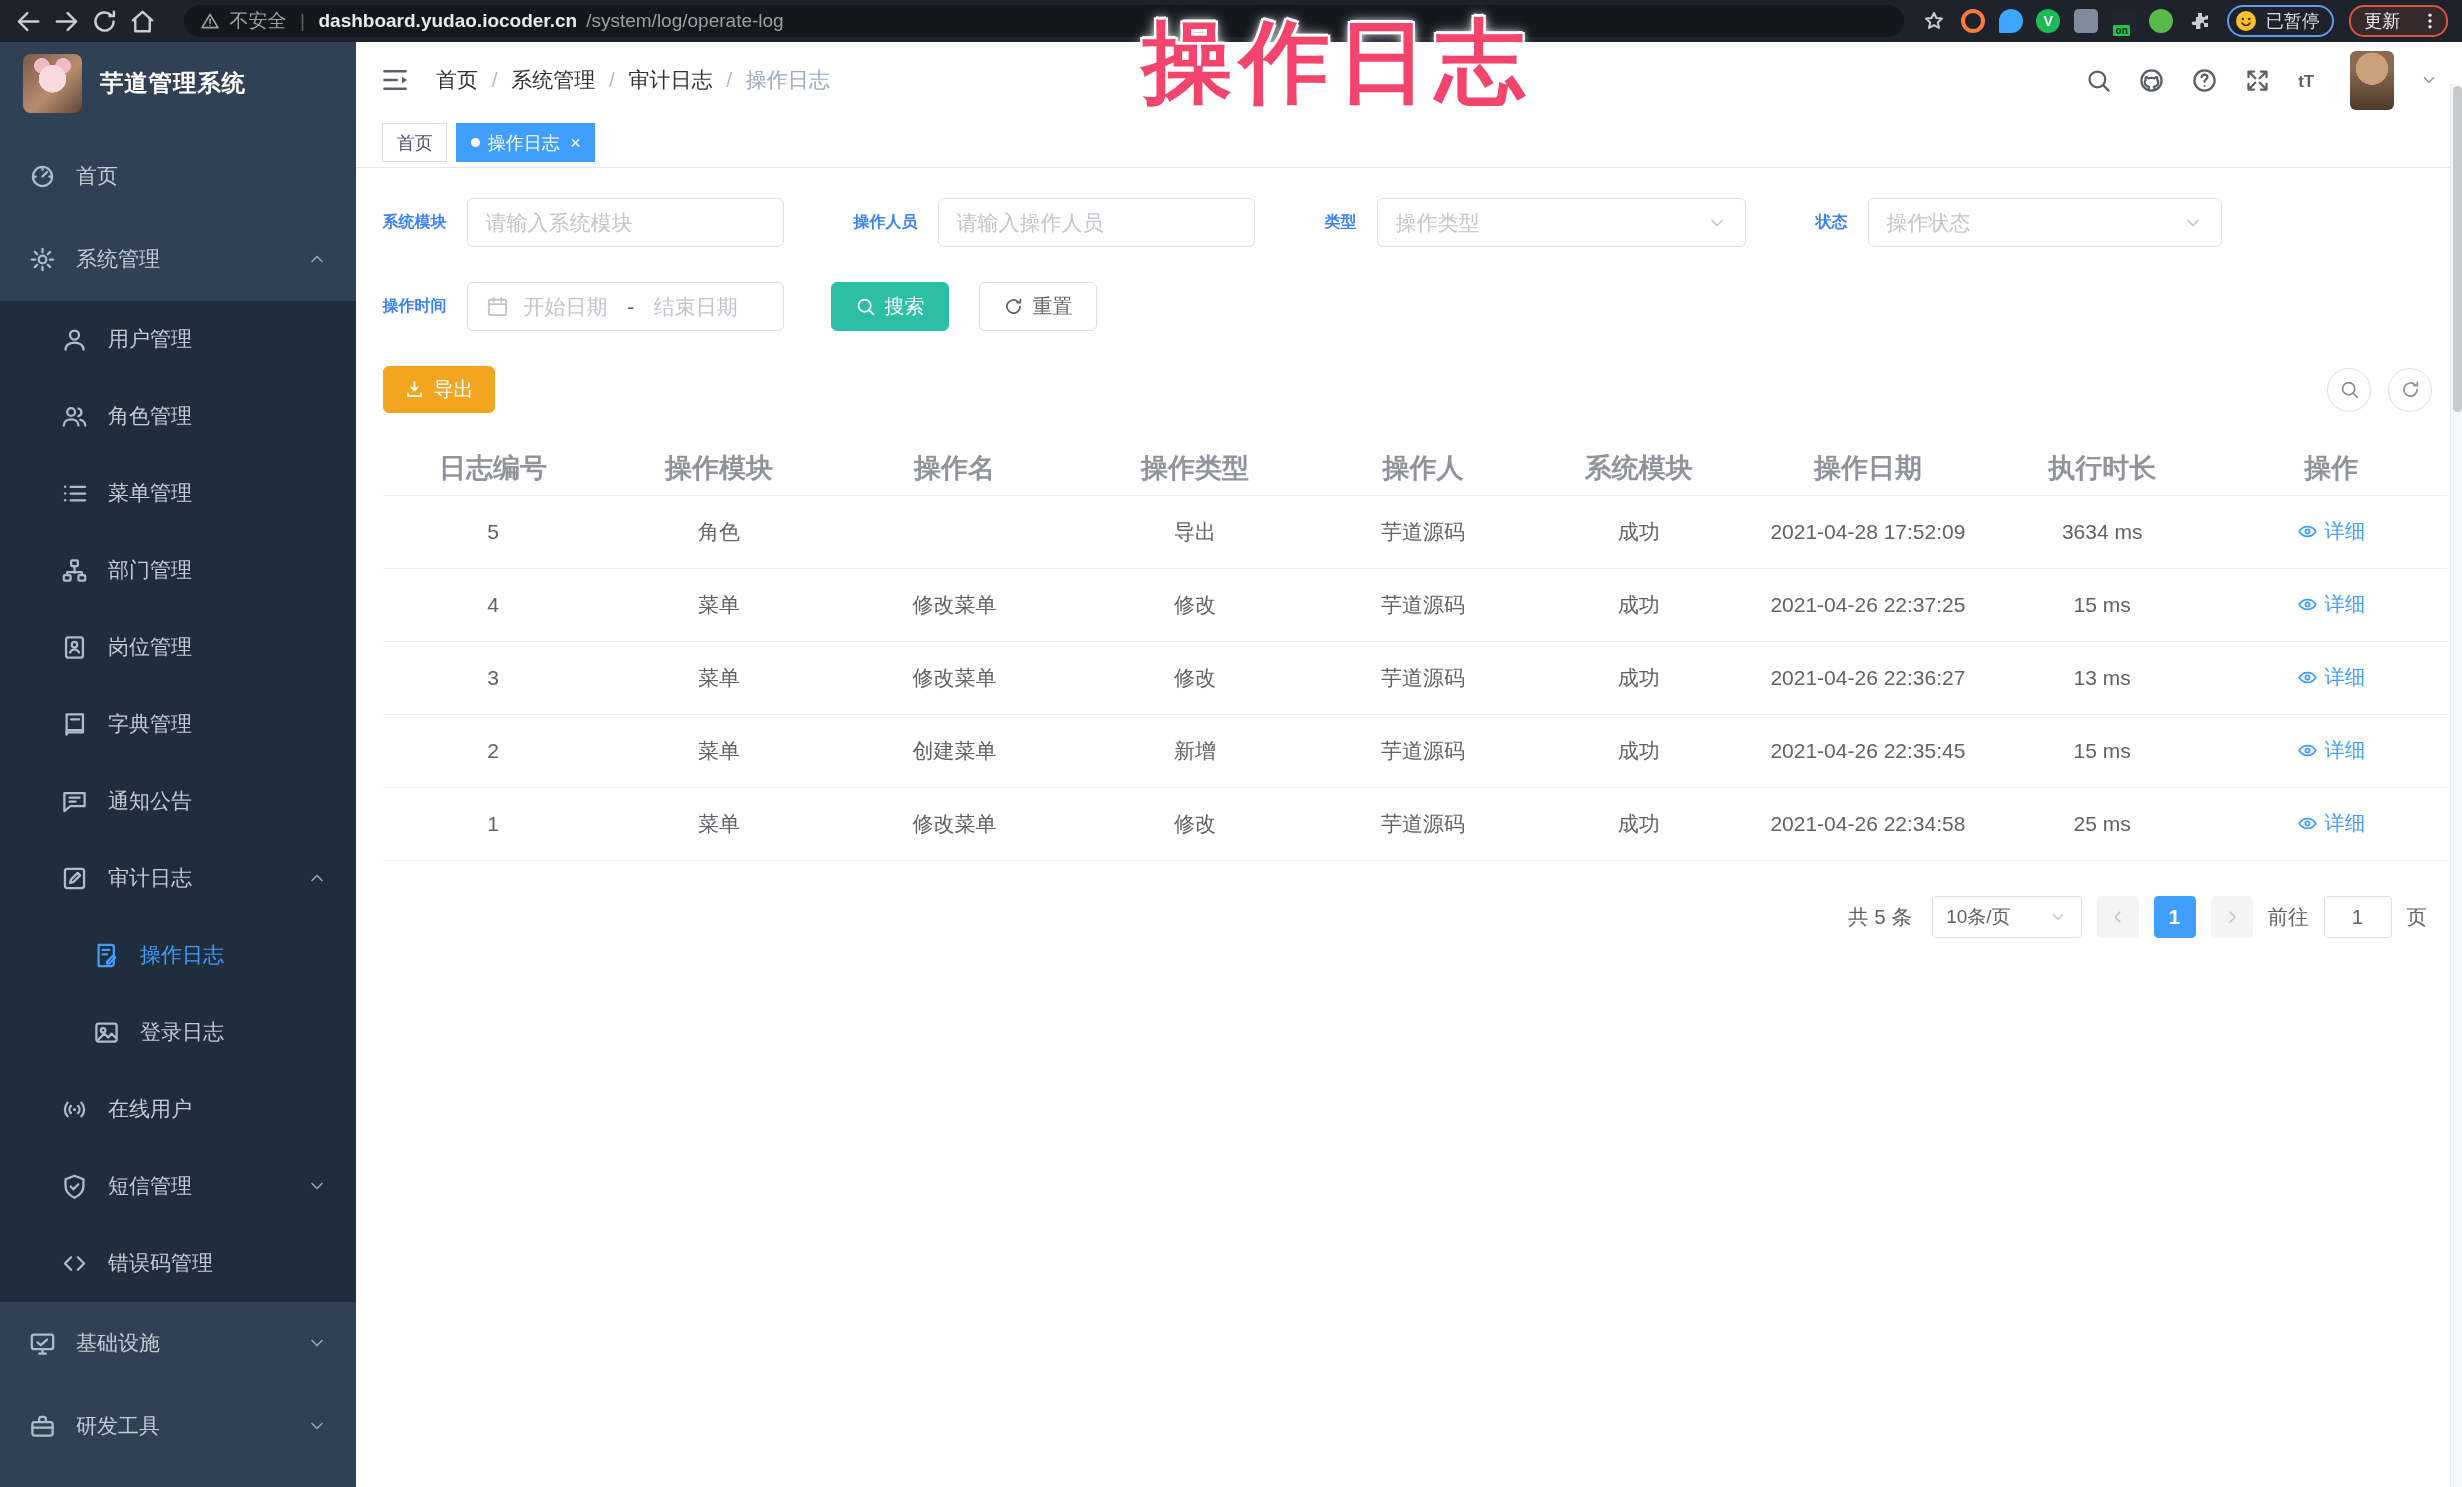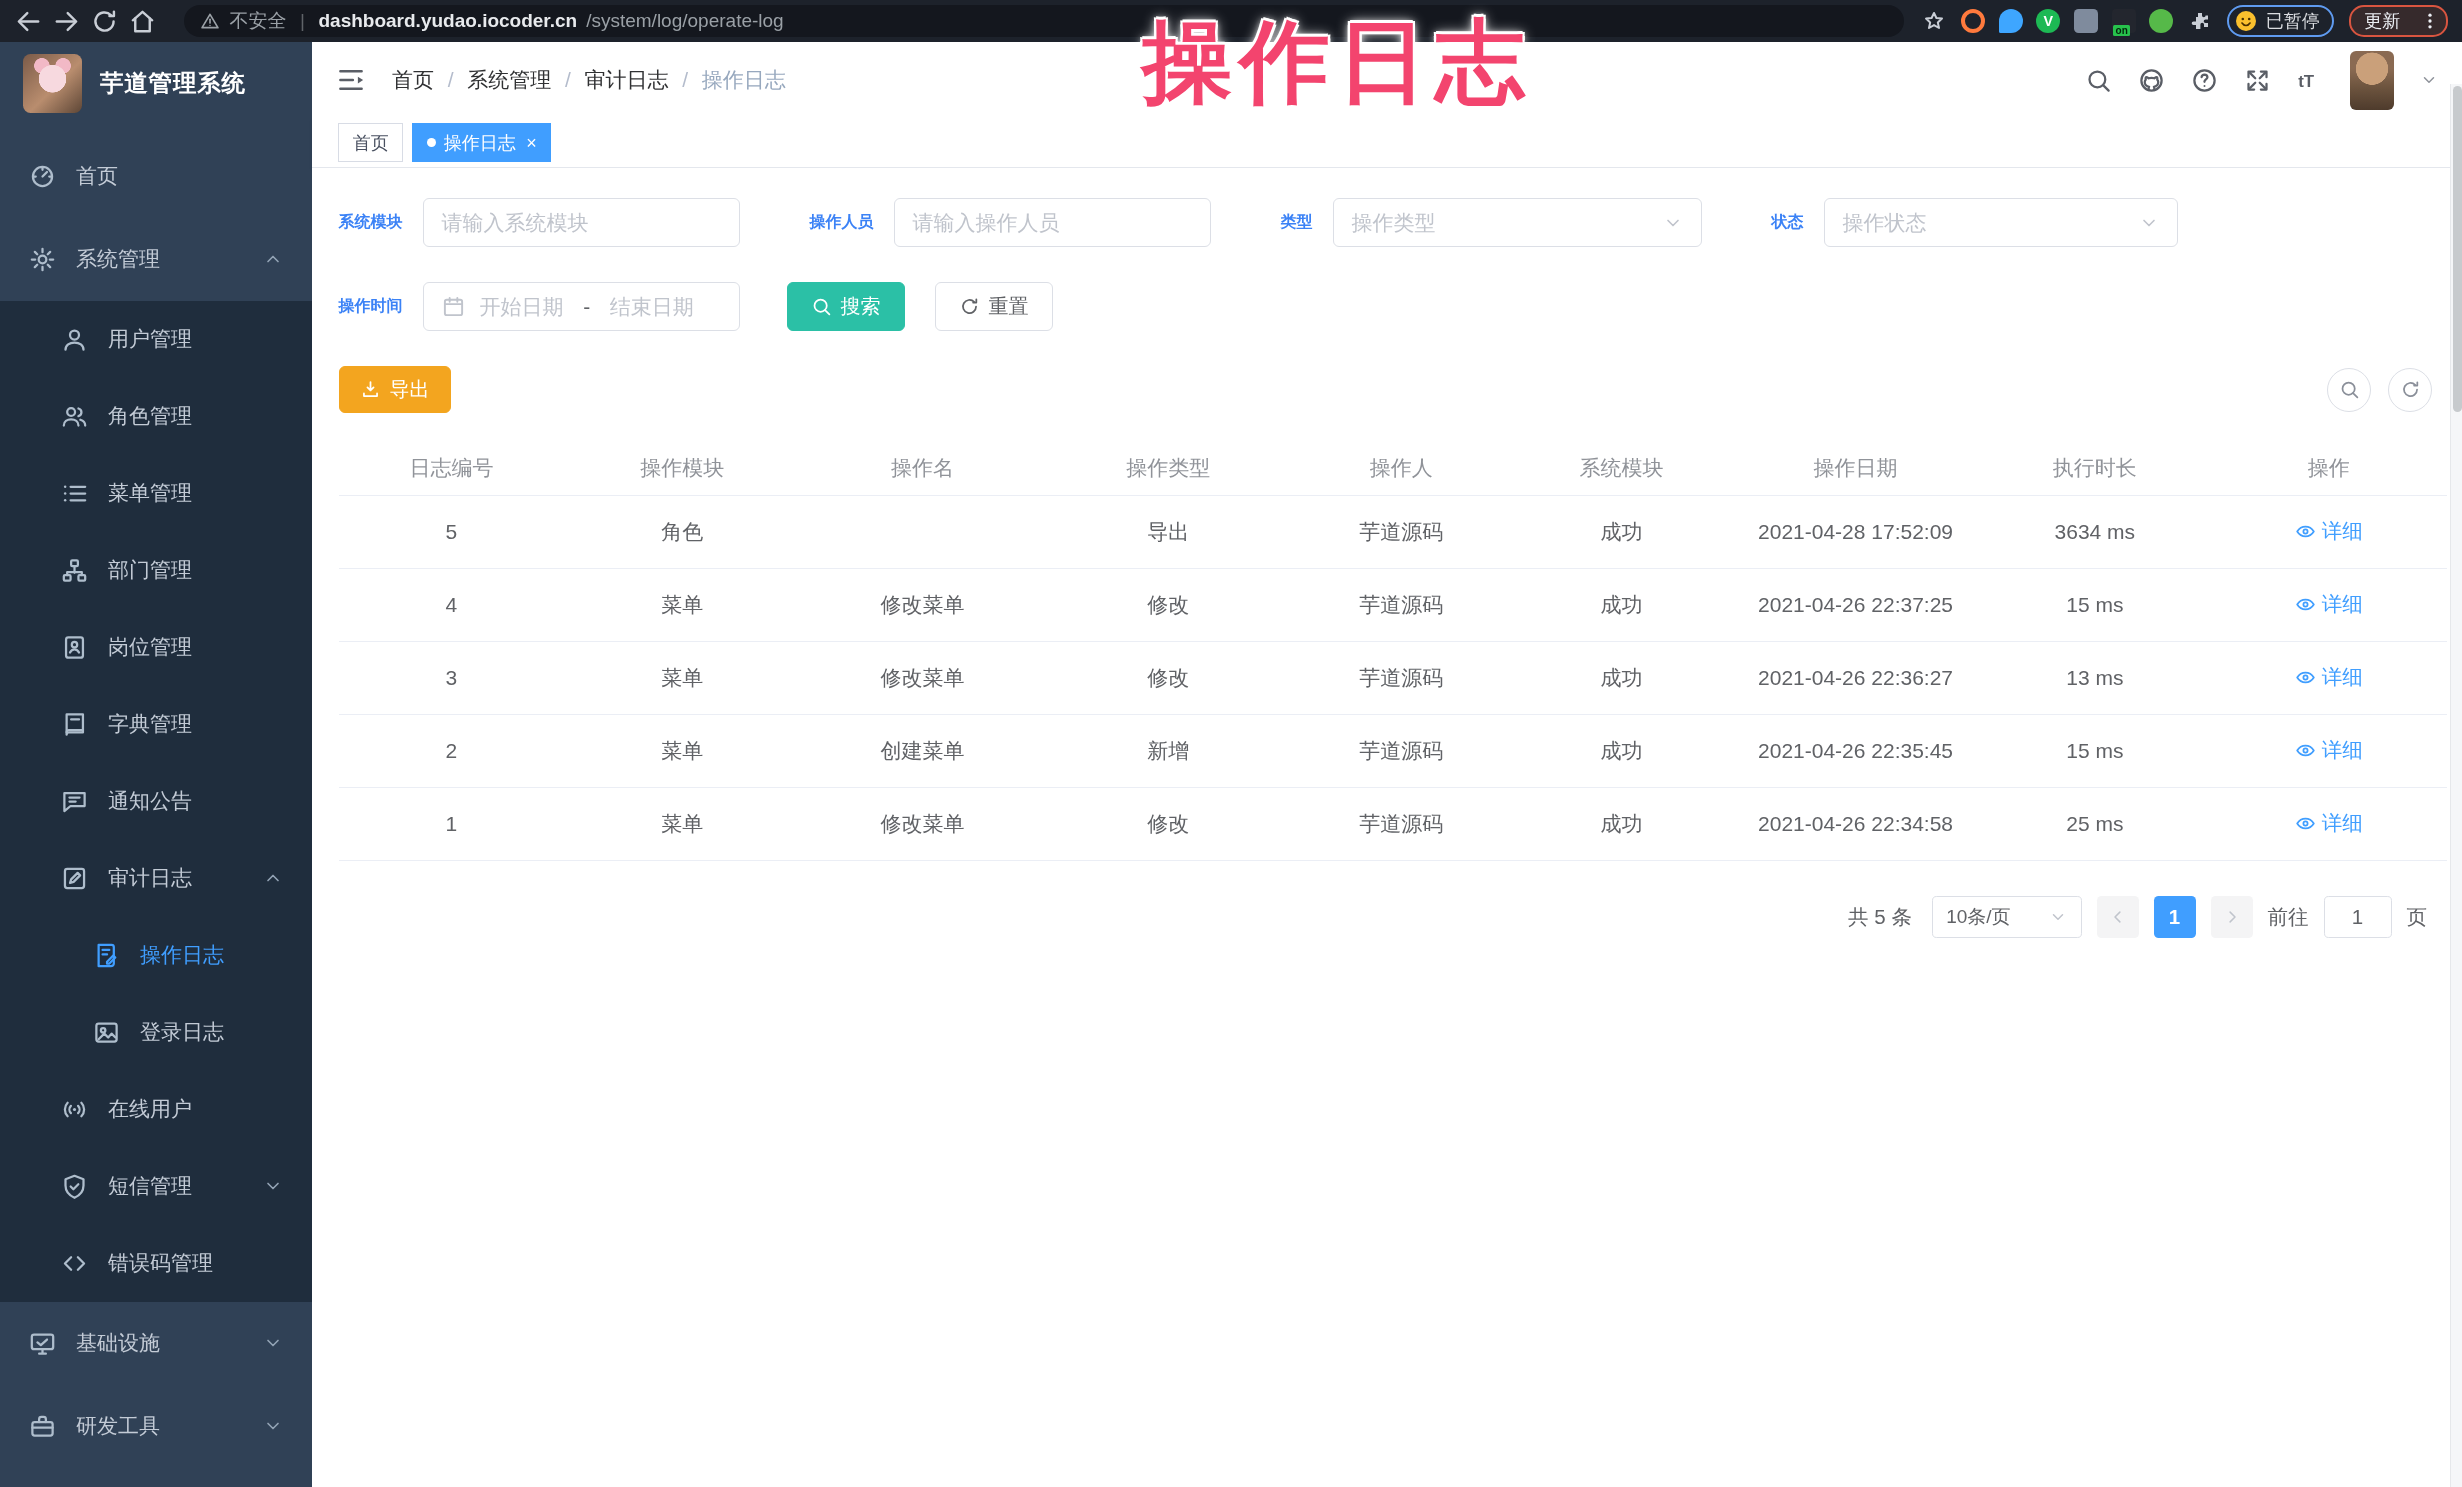--- a/index.html
+++ b/index.html
@@ -29,21 +29,21 @@
   .ext.dot { background:#56b949; }
   .chip-paused { display:flex; align-items:center; gap:7.6px; border:2.3px solid #5f9bf0; border-radius:16.7px; padding:2.3px 12px 2.3px 4.6px; color:#dadce0; font-size:18px; cursor:pointer; }
   .chip-paused .smiley { width:24px; height:24px; }
   .chip-update { display:flex; align-items:center; gap:20px; border:2.3px solid #d95540; background:#362a2c; border-radius:15px; padding:2.3px 6px 2.3px 13.7px; color:#eceff4; font-size:18px; cursor:pointer; }
   .chip-update .kebab { width:20px; height:20px; color:#eceff4; }
 
   
   .window { flex:1; display:flex; min-height:0; }
 
   
-  .sidebar { width:312px; background:#304156; flex:none; display:flex; flex-direction:column; overflow:hidden; }
+  .sidebar { width:356px; background:#304156; flex:none; display:flex; flex-direction:column; overflow:hidden; }
   .logo { height:82px; display:flex; align-items:center; gap:18px; padding:0 23px; flex:none; }
   .logo-img { width:59px; height:59px; border-radius:7.6px; background:
       radial-gradient(circle at 50% 42%, #f7d9df 0 30%, transparent 31%),
       radial-gradient(circle at 32% 20%, #f2b9c6 0 12%, transparent 13%),
       radial-gradient(circle at 68% 20%, #f2b9c6 0 12%, transparent 13%),
       linear-gradient(135deg,#7a5a48,#b98d6e 55%,#5d4636); }
   .logo-title { color:#ffffff; font-size:23.5px; font-weight:700; letter-spacing:0.8px; }
   .menu { flex:1; padding-top:10.6px; }
   .menu-item { display:flex; align-items:center; height:83px; padding:0 29px; color:#c3cbd6; font-size:21px; cursor:pointer; }
   .menu-item .micon { width:27px; height:27px; margin-right:20px; color:#aebdcc; }
@@ -96,21 +96,21 @@
 
   .toolbar { display:flex; align-items:center; justify-content:space-between; margin-top:1.5px; padding-right:15px; }
   .btn-export { height:47px; background:#f3a51f; border-color:#f3a51f; color:#fff; padding:0 20px; }
   .tool-right { display:flex; gap:16.7px; }
   .circle-btn { width:44px; height:44px; border-radius:50%; border:0.8px solid #dcdfe6; background:#fff; color:#8a8f99; display:flex; align-items:center; justify-content:center; cursor:pointer; }
   .circle-btn .cicon { width:21px; height:21px; }
 
   
   .table { margin-top:27px; }
   .trow { display:flex; align-items:center; }
-  .thead { height:56px; font-size:21px; font-weight:400; color:#909399; border-bottom:0.8px solid #ebeef5; }
+  .thead { height:56px; font-size:27px; font-weight:700; color:#909399; border-bottom:0.8px solid #ebeef5; }
   .tbody-row { height:73px; font-size:21px; color:#606266; border-bottom:0.8px solid #ebeef5; }
   .tcell { text-align:center; padding:0 6px; overflow:hidden; white-space:nowrap; }
   .detail-link { color:#409eff; display:inline-flex; align-items:center; gap:6px; cursor:pointer; font-size:20.5px; }
   .detail-link .eicon { width:21px; height:21px; }
 
   
   .pagination { display:flex; align-items:center; justify-content:flex-end; gap:15px; margin:35px 20px 0 0; font-size:20.5px; color:#606266; }
   .pg-total { margin-right:4.6px; }
   .pg-size { width:150px; height:42px; border:0.8px solid #dcdfe6; border-radius:4.6px; display:flex; align-items:center; justify-content:space-between; padding:0 13.7px; color:#606266; font-size:19px; cursor:pointer; }
   .pg-size .chev { width:18px; height:18px; color:#c0c4cc; }

